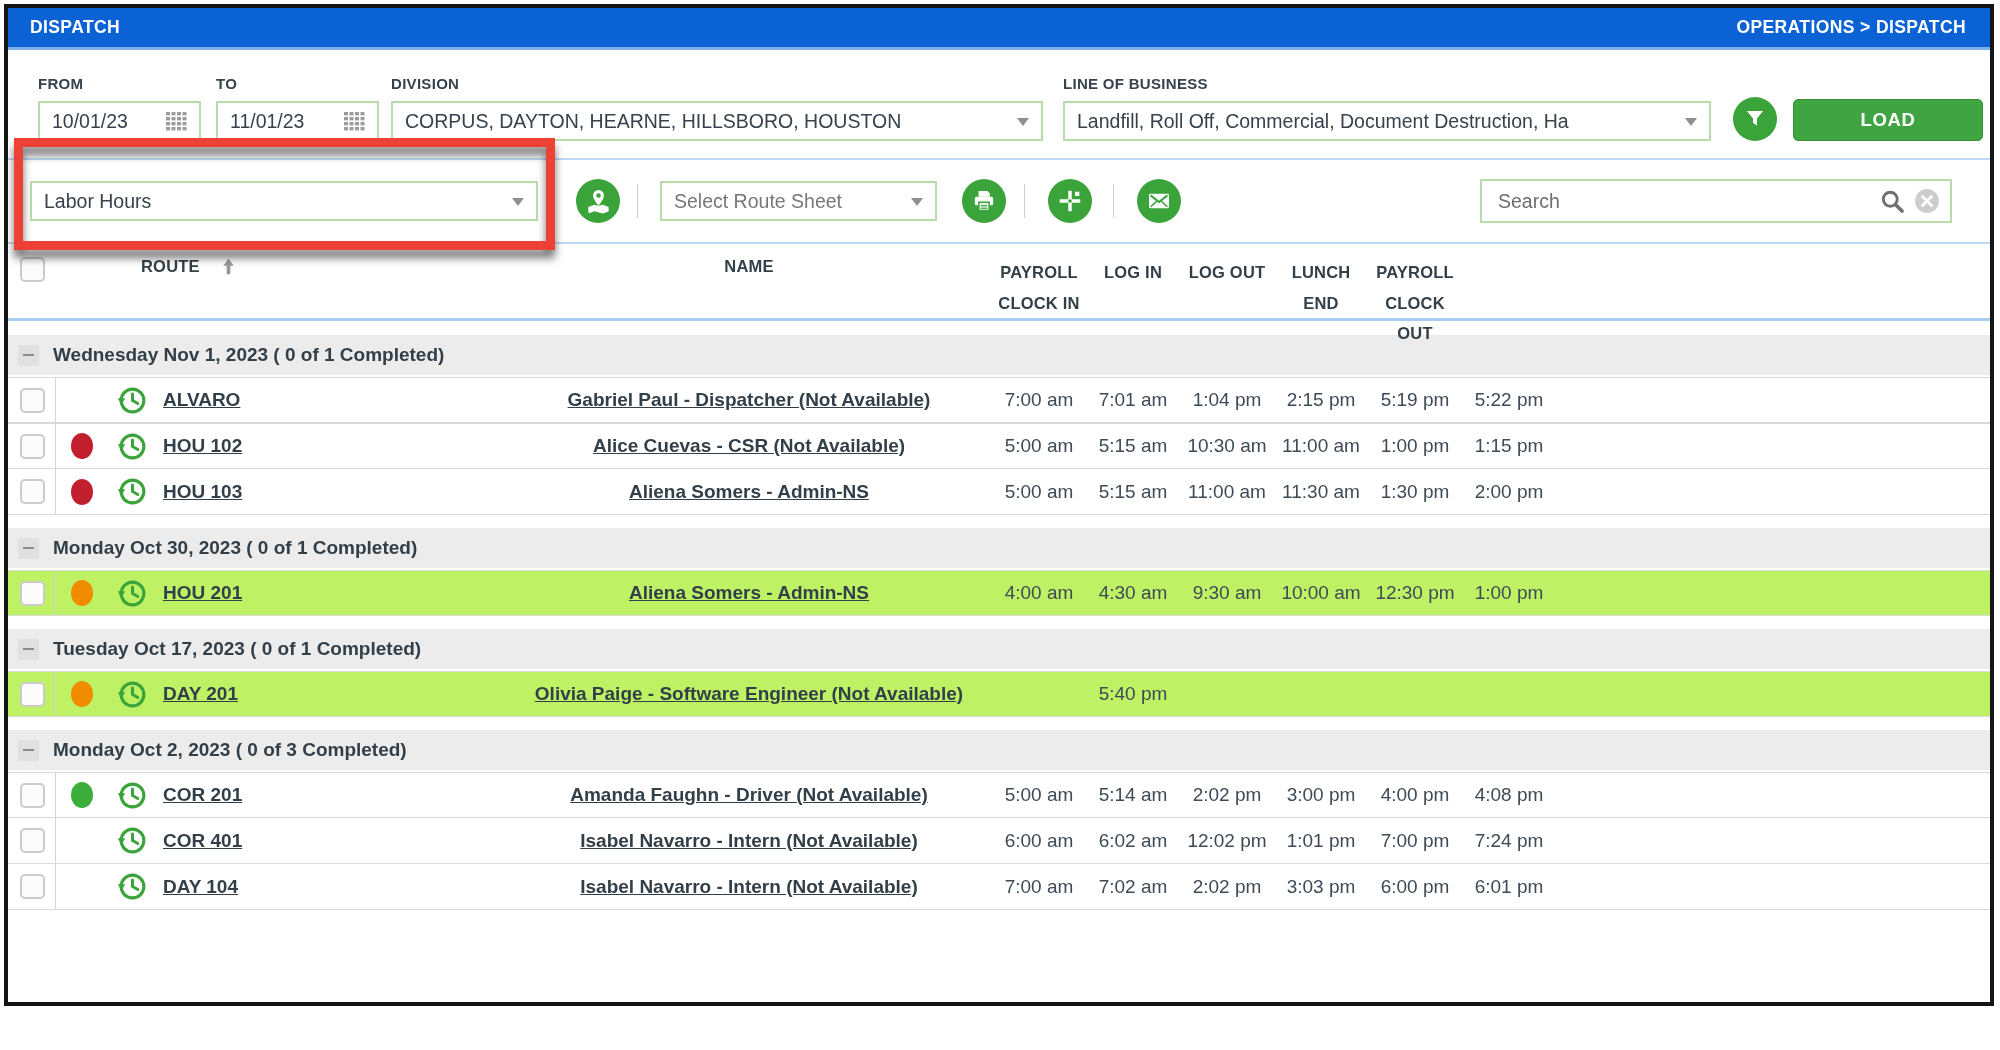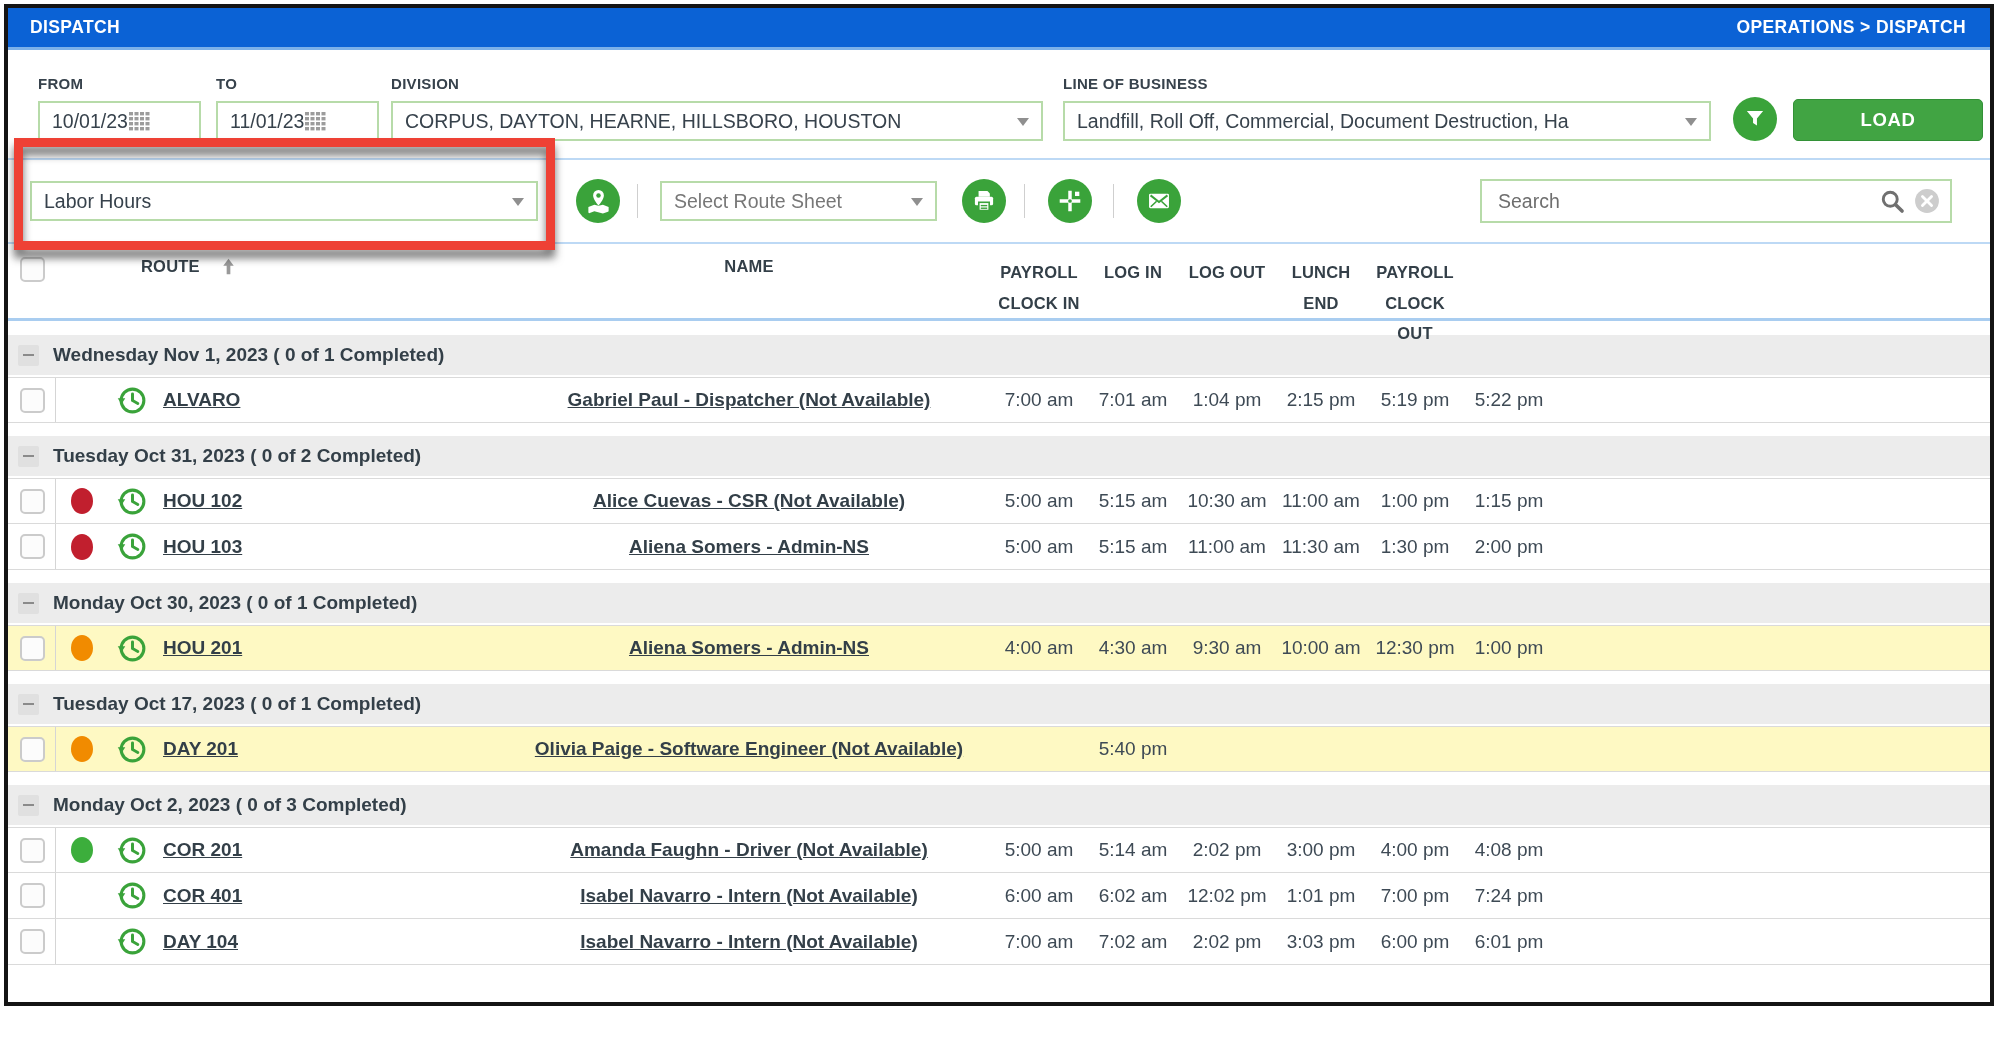--- a/index.html
+++ b/index.html
@@ -11,21 +11,21 @@
   .titlebar{height:42px;background:#0b62d5;border-bottom:3px solid #7cb1e9;display:flex;align-items:center;
     justify-content:space-between;padding:0 24px 0 22px;color:#fff;font-weight:bold;font-size:17.5px;letter-spacing:.4px;}
 
   
   .filterbar{position:relative;height:110px;border-bottom:2px solid #bdd9f5;display:flex;align-items:flex-end;
     padding:0 0 17px 15px;}
   .field{display:flex;flex-direction:column;}
   .flabel{font-size:15px;font-weight:bold;color:#37424c;letter-spacing:.3px;margin-bottom:9px;}
   .inputbox{height:40px;border:2px solid #b7dba9;background:#fff;display:flex;align-items:center;
     padding:0 12px;font-size:19.5px;color:#37424c;position:relative;}
-  .datebox{width:163px;justify-content:flex-start;}
+  .datebox{width:163px;justify-content:space-between;}
   .selbox{cursor:pointer;}
   .selbox .val{white-space:nowrap;overflow:hidden;}
   .caret{width:0;height:0;border:6px solid transparent;border-top:8px solid #8f8f8f;margin-left:auto;margin-top:7px;flex:none;}
   .gap15{width:15px;} .gap12{width:12px;} .gap20{width:20px;} .gap22{width:22px;} .gap16{width:16px;}
   .w-div{width:652px;} .w-lob{width:648px;}
   .circle-btn{width:44px;height:44px;border-radius:50%;background:#3aa33a;display:flex;align-items:center;
     justify-content:center;flex:none;cursor:pointer;}
   .load-btn{width:190px;height:42px;background:#41a443;border:1px solid #339137;border-radius:5px;color:#fff;
     font-weight:bold;font-size:18.5px;letter-spacing:.6px;display:flex;align-items:center;justify-content:center;cursor:pointer;}
 
@@ -55,21 +55,21 @@
 
   .tbody{overflow:hidden;}
   .group-header{height:40px;background:#ececec;display:flex;align-items:center;padding-left:10px;
     margin:13px 0 2px 0;font-size:19px;font-weight:bold;color:#333f48;}
   .group-header.first{margin-top:14px;}
   .collapse-box{width:21px;height:21px;background:#e0e0e0;border-radius:2px;display:flex;align-items:center;
     justify-content:center;margin-right:14px;cursor:pointer;flex:none;}
   .collapse-box i{display:block;width:11px;height:2px;background:#8a8a8a;}
   .trow{height:46px;border-bottom:1px solid #dadada;background:#fff;align-items:center;}
   .trow.first{border-top:1px solid #dadada;}
-  .trow.highlight{background:#fef9c3;}
+  .trow.highlight{background:#bef264;}
   .trow .c-check{border-right:1px solid #d5d5d5;height:100%;}
   .c-status{display:flex;align-items:center;justify-content:center;}
   .dot{width:22px;height:26px;border-radius:50%;}
   .dot.none{visibility:hidden;}
   .dot.red{background:#c11f2e;} .dot.orange{background:#f18b00;} .dot.green{background:#3cae3c;}
   .c-clock{display:flex;align-items:center;justify-content:center;color:#3aa33a;cursor:pointer;}
   .c-route{padding-left:7px;}
   .c-name{text-align:center;}
   .rlink{color:#333f48;text-decoration:underline;font-weight:600;font-size:19px;cursor:pointer;white-space:nowrap;}
   .t-cell{text-align:center;font-size:19px;color:#3e4a55;white-space:nowrap;}
@@ -292,26 +292,20 @@
     <div class="c-route"><span class="rlink">ALVARO</span></div>
     <div class="c-name"><span class="rlink">Gabriel Paul - Dispatcher (Not Available)</span></div>
     <div class="t-cell">7:00 am</div>
     <div class="t-cell">7:01 am</div>
     <div class="t-cell">1:04 pm</div>
     <div class="t-cell">2:15 pm</div>
     <div class="t-cell">5:19 pm</div>
     <div class="t-cell">5:22 pm</div>
     <div></div>
   </div>
-      <div class="group-header">
-    <span class="collapse-box">
-          <i></i>
-        </span>
-    <span>Tuesday Oct 31, 2023 ( 0 of 2 Completed)</span>
-  </div>
       <div class="grid trow first">
     <div class="c-check">
           <span class="checkbox"></span>
         </div>
     <div class="c-status">
           <span class="dot red"></span>
         </div>
     <div class="c-clock">
       <svg width="31" height="31">
             <use href="#i-clockhist"></use>

